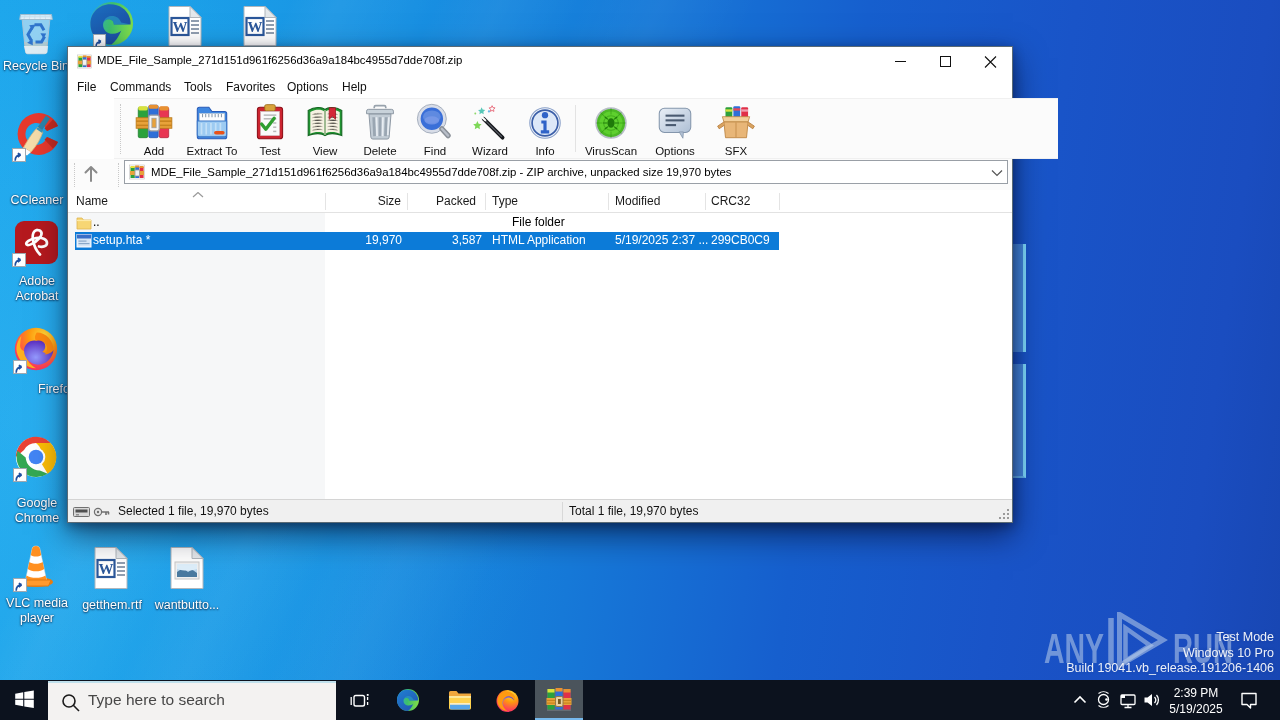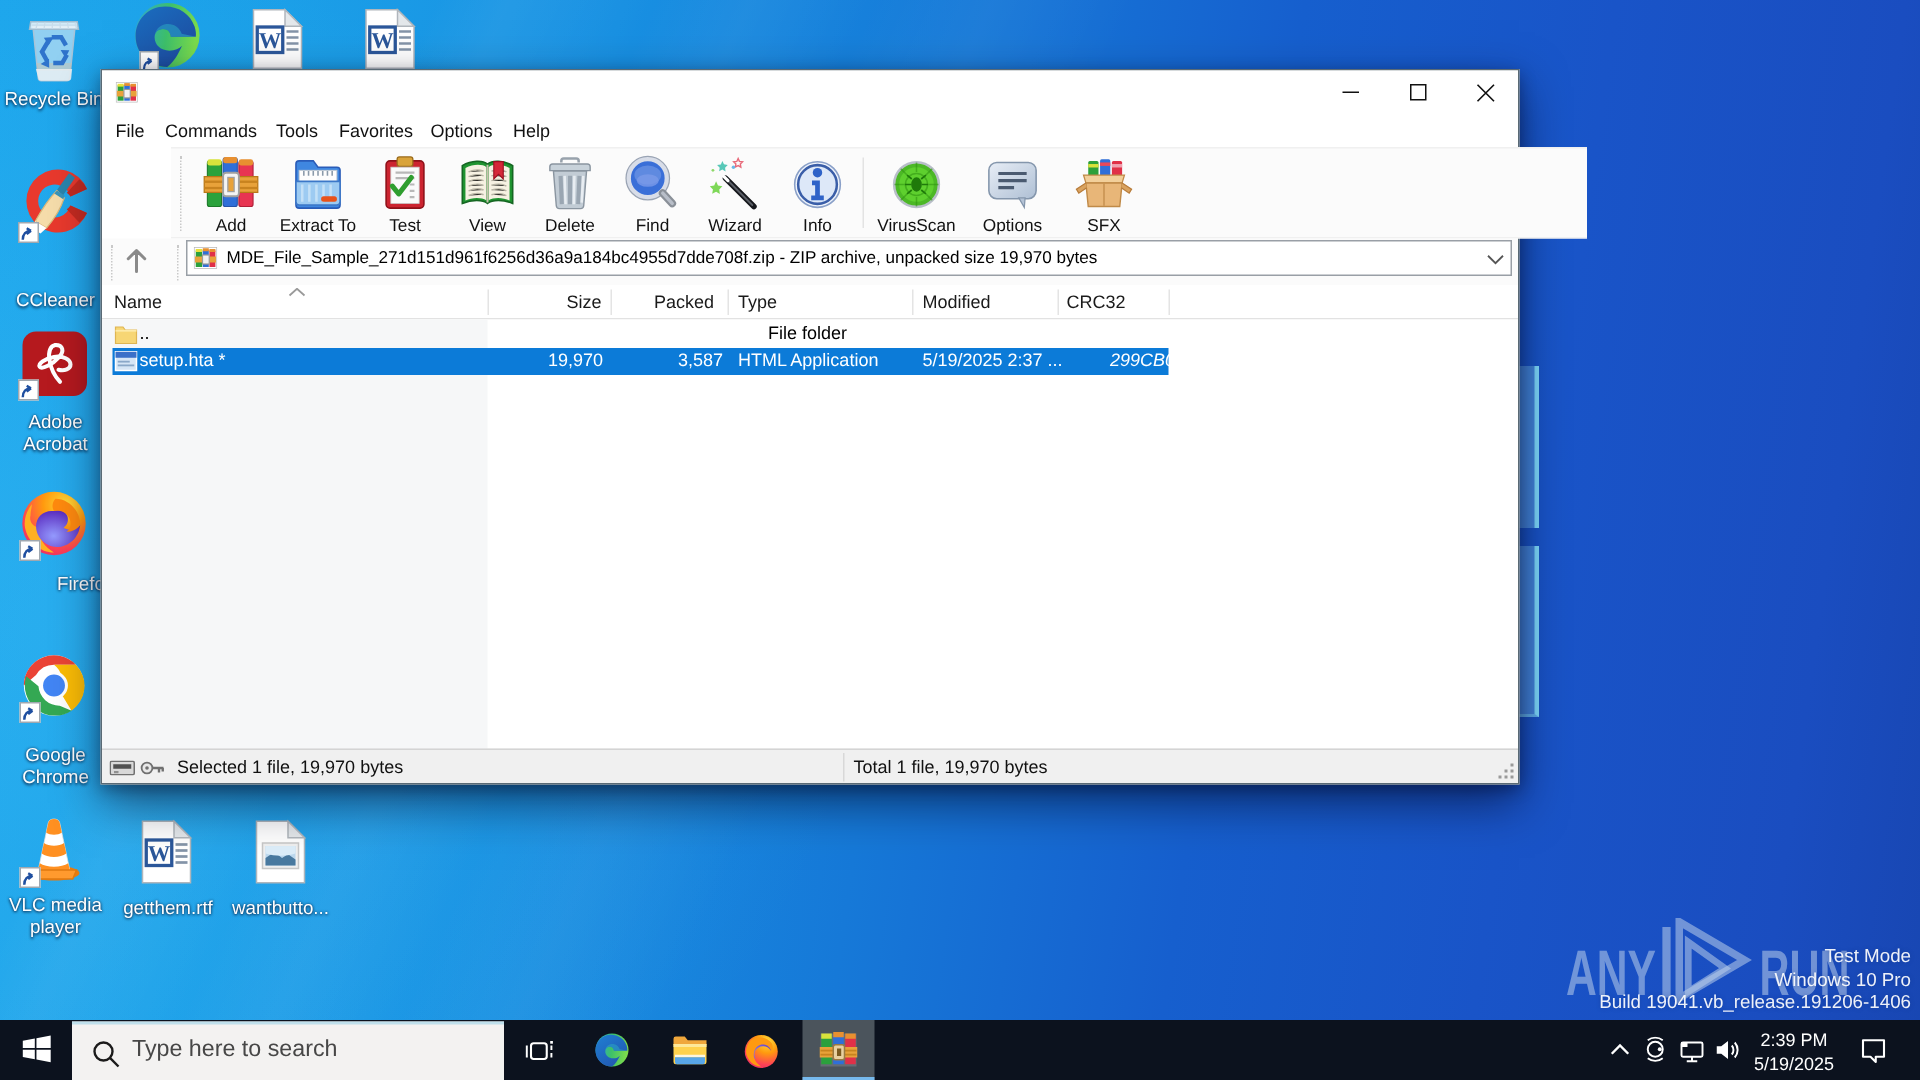--- a/index.html
+++ b/index.html
@@ -266,20 +266,21 @@
         <rect x="0.5" y="1" width="15" height="14" fill="#fff" stroke="#b8b8b8" stroke-width="0.5"></rect>
         <rect x="1.5" y="3" width="4.3" height="11" fill="#2ba03c"></rect>
         <rect x="1.5" y="2" width="4.3" height="2" fill="#e8e03a"></rect>
         <rect x="6.2" y="2.5" width="4" height="11.5" fill="#2f6fd8"></rect>
         <rect x="6.2" y="1.5" width="4" height="2" fill="#e89030"></rect>
         <rect x="10.6" y="3" width="4" height="11" fill="#e03048"></rect>
         <rect x="10.6" y="2" width="4" height="2" fill="#e89030"></rect>
         <rect x="1" y="7" width="14" height="4" fill="#e8a23a"></rect>
         <rect x="6" y="6" width="4.5" height="6" fill="#f2f2f2" stroke="#9a9a9a" stroke-width="0.8"></rect>
       </svg>
+    <div id="title">MDE_File_Sample_271d151d961f6256d36a9a184bc4955d7dde708f.zip</div>
     <svg class="winctl" style="left:810px;" width="45" height="29">
         <line x1="17" y1="14.5" x2="28" y2="14.5" stroke="#111" stroke-width="1"></line>
       </svg>
     <svg class="winctl" style="left:855px;" width="45" height="29">
         <rect x="17.5" y="9.5" width="10" height="10" fill="none" stroke="#111" stroke-width="1"></rect>
       </svg>
     <svg class="winctl" style="left:900px;" width="45" height="29">
         <path d="M17,9.5 L28,20.5 M28,9.5 L17,20.5" stroke="#111" stroke-width="1.1"></path>
       </svg>
   </div>
@@ -532,21 +533,21 @@
           <rect x="1" y="0.5" width="14" height="12.5" fill="#d5e5f5" stroke="#ffffff" stroke-width="1"></rect>
           <rect x="1" y="0.5" width="14" height="4" fill="#3a6fc8"></rect>
           <rect x="2.5" y="6.5" width="8" height="1.2" fill="#8aa8c8"></rect>
           <rect x="2.5" y="9" width="11" height="1.2" fill="#8aa8c8"></rect>
         </svg>
       <span style="position:absolute; left:25px;">setup.hta *</span>
       <span style="position:absolute; left:270px; width:64px; text-align:right;">19,970</span>
       <span style="position:absolute; left:350px; width:64px; text-align:right;">3,587</span>
       <span style="position:absolute; left:424px;">HTML Application</span>
       <span style="position:absolute; left:547px;">5/19/2025 2:37 ...</span>
-      <span style="position:absolute; left:672px;font-style:italic;">299CB0C9</span>
+      <span style="position:absolute; left:643px;">299CB0C9</span>
     </div>
   </div>
   <div id="statusbar">
     <svg style="position:absolute; left:5px; top:7px;" width="17" height="10" viewBox="0 0 17 10">
         <rect x="0.5" y="0.5" width="16" height="9" rx="1" fill="#d8d8d8" stroke="#707070" stroke-width="1"></rect>
         <rect x="2.5" y="2.5" width="12" height="3" fill="#505050"></rect>
         <rect x="3" y="7" width="3" height="1.5" fill="#909090"></rect>
       </svg>
     <svg style="position:absolute; left:25px; top:6px;" width="18" height="12" viewBox="0 0 18 12">
         <circle cx="5" cy="6" r="3.6" fill="#e8e8e8" stroke="#707070" stroke-width="1.2"></circle>

